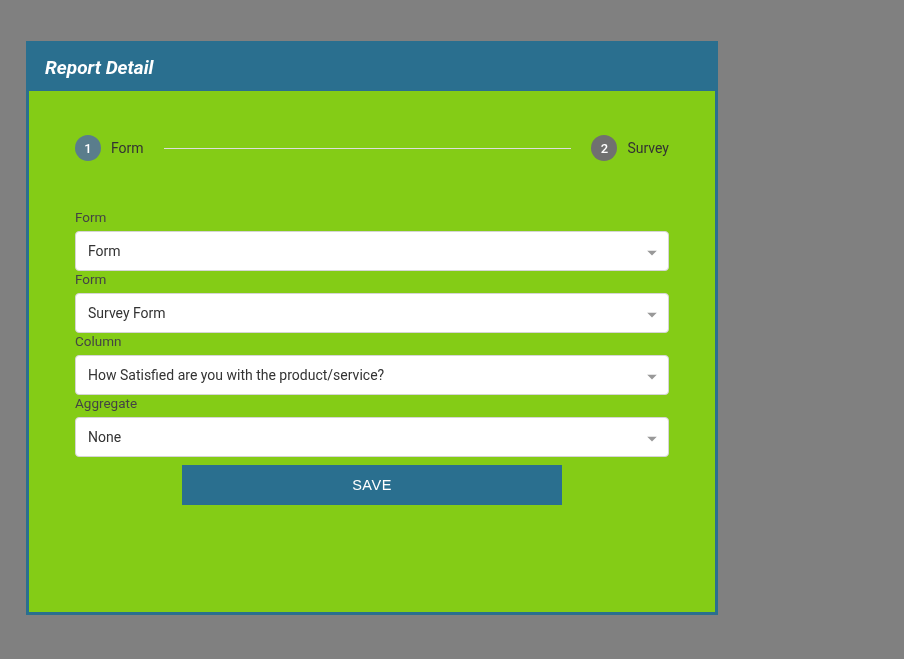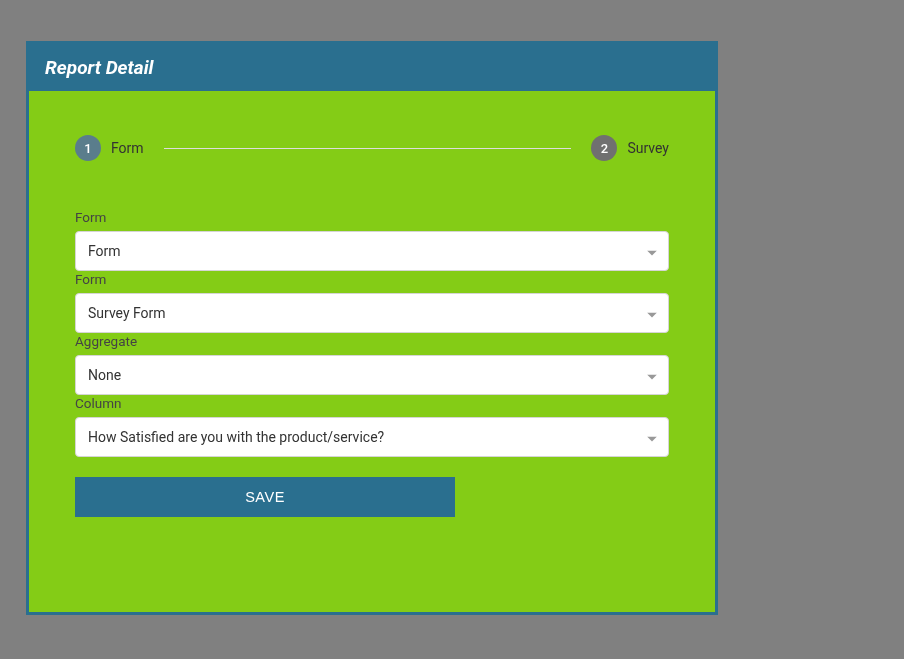--- a/index.html
+++ b/index.html
@@ -94,22 +94,22 @@
     .select-caret {
       position: absolute;
       right: 12px;
       top: 50%;
       transform: translateY(-50%);
       pointer-events: none;
       color: #888;
     }
     .btn-row {
       display: flex;
-      justify-content: flex-start;
-      margin-top: 20px;
+      justify-content: center;
+      margin-top: 8px;
     }
     .btn-save {
       width: 380px;
       height: 40px;
       background: #2a6f8f;
       color: #fff;
       border: none;
       font-size: 14.5px;
       font-weight: 500;
       letter-spacing: 0.5px;
@@ -163,38 +163,38 @@
         </div>
         <span class="select-caret">
           <svg width="10" height="6" viewBox="0 0 10 6">
               <path d="M0 0 L5 5 L10 0 Z" fill="#999"></path>
             </svg>
         </span>
       </div>
     </div>
 
     <div class="form-group">
+      <label class="form-label">Column</label>
+      <div class="select-wrap">
+        <div class="select">
+          <span>How Satisfied are you with the product/service?</span>
+        </div>
+        <span class="select-caret">
+          <svg width="10" height="6" viewBox="0 0 10 6">
+              <path d="M0 0 L5 5 L10 0 Z" fill="#999"></path>
+            </svg>
+        </span>
+      </div>
+    </div>
+
+    <div class="form-group">
       <label class="form-label">Aggregate</label>
       <div class="select-wrap">
         <div class="select">
           <span>None</span>
-        </div>
-        <span class="select-caret">
-          <svg width="10" height="6" viewBox="0 0 10 6">
-              <path d="M0 0 L5 5 L10 0 Z" fill="#999"></path>
-            </svg>
-        </span>
-      </div>
-    </div>
-
-    <div class="form-group">
-      <label class="form-label">Column</label>
-      <div class="select-wrap">
-        <div class="select">
-          <span>How Satisfied are you with the product/service?</span>
         </div>
         <span class="select-caret">
           <svg width="10" height="6" viewBox="0 0 10 6">
               <path d="M0 0 L5 5 L10 0 Z" fill="#999"></path>
             </svg>
         </span>
       </div>
     </div>
 
     <div class="btn-row">

